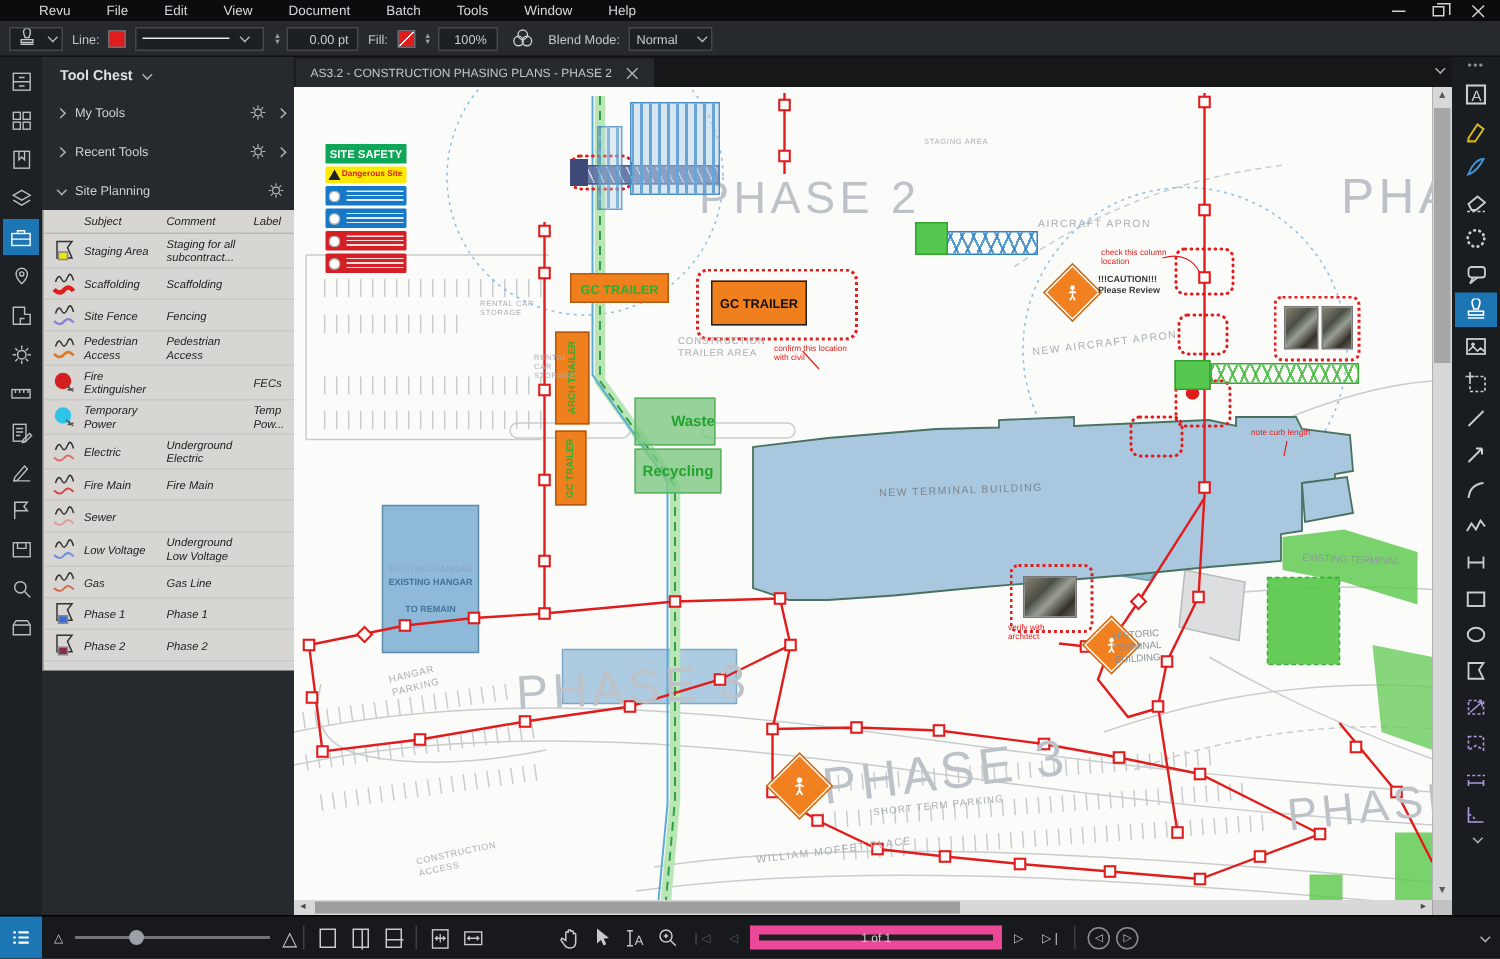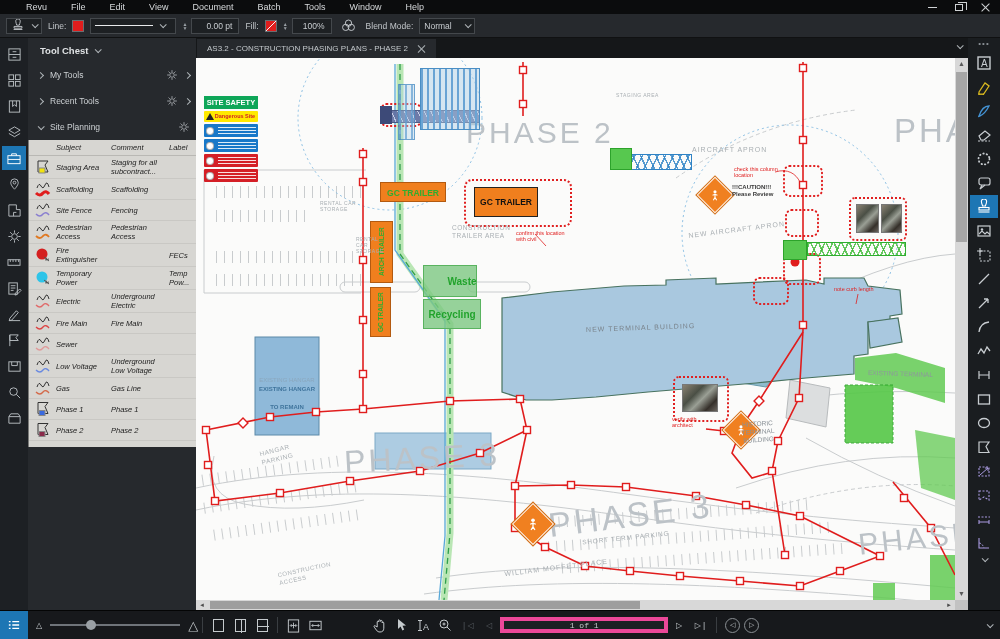--- a/index.html
+++ b/index.html
@@ -83,21 +83,21 @@
   .statusbar { height:29px; background:#17191c; border-top:1px solid #040505; display:flex; align-items:center; color:#c5cacd; position:relative; }
   .sb-list { width:28px; height:28px; background:#1d76b4; color:#fff; display:flex; align-items:center; justify-content:center; }
   .sb-tri { color:#c5cacd; }
   .slider { position:relative; width:130px; height:2px; background:#6f747a; margin:0 8px; }
   .slider .knob { position:absolute; top:-4px; left:36px; width:10px; height:10px; border-radius:50%; background:#9aa0a5; }
   .sb-ic { display:flex; align-items:center; justify-content:center; width:22px; height:20px; }
   .pgic { border:1px solid #c5cacd; width:11px; height:13px; position:relative; }
   .pgic.split-v:before { content:""; position:absolute; left:5px; top:0; width:1px; height:13px; background:#c5cacd; }
   .pgic.split-h:before { content:""; position:absolute; left:0; top:6px; width:11px; height:1px; background:#c5cacd; }
   .sb-sep { width:1px; height:16px; background:#3a3e42; margin:0 4px; }
-  .pagebox { width:168px; height:16px; border:4px solid #ec4899; background:#1d2023; font-size:8px; display:flex; align-items:center; justify-content:center;font-family:Liberation Mono, monospace; }
+  .pagebox { width:168px; height:16px; border:6px solid #ec4899; background:#1d2023; font-size:8px; display:flex; align-items:center; justify-content:center; }
   .navcircle { width:15px; height:15px; border:1px solid #8a8f93; border-radius:50%; display:flex; align-items:center; justify-content:center; font-size:7px; }
   .dim { color:#565b60; }
 
   
   .lbl { position:absolute; white-space:nowrap; }
   .planlbl { color:#a9afb3; letter-spacing:.5px; }
   .phasetxt { color:#bcc2c7; letter-spacing:3px; font-weight:400; }
   .redtxt { color:#e02020; font-size:5.5px; line-height:6px; white-space:normal; }
   .orangebox { background:#f07f1e; border:1px solid #b35a10; }
   .greentext { color:#2fae2f; font-weight:bold; }
@@ -619,21 +619,21 @@
               <rect x="559.5" y="339.5" width="7" height="7" transform="rotate(45 563 343)"></rect>
             </g>
           </svg>
 
           <div class="lbl phasetxt" style="left:270px; top:58px; font-size:30px;">PHASE 2</div>
           <div class="lbl phasetxt" style="left:698px; top:54px; font-size:33px;">PHASE</div>
           <div class="lbl phasetxt" style="left:148px; top:382px; font-size:32px; transform:rotate(-3deg);">PHASE 3</div>
           <div class="lbl phasetxt" style="left:352px; top:438px; font-size:34px; transform:rotate(-7deg);">PHASE 3</div>
           <div class="lbl phasetxt" style="left:662px; top:462px; font-size:30px; transform:rotate(-6deg);">PHASE 3</div>
 
-          <div class="ss-sign" style="left:8px; top:38px;">
+          <div class="ss-sign" style="left:21px; top:38px;">
             <div style="background:#0ea658; color:#fff; font-size:7.5px; padding:2px 0;">SITE SAFETY</div>
             <div class="ss-row" style="background:#ffe900; color:#d22222; font-size:5.5px; height:11px; line-height:11px;">
               <span style="position:absolute; left:2px; top:2px; width:0; height:0; border-left:4px solid transparent; border-right:4px solid transparent; border-bottom:7px solid #222;"></span>
               <span style="margin-left:8px;">Dangerous Site</span>
             </div>
             <div class="ss-row" style="background:#1878c8; height:13px;">
                 <span class="ss-dot"></span>
                 <span class="fakelines"></span>
               </div>
             <div class="ss-row" style="background:#1878c8; height:13px;">

